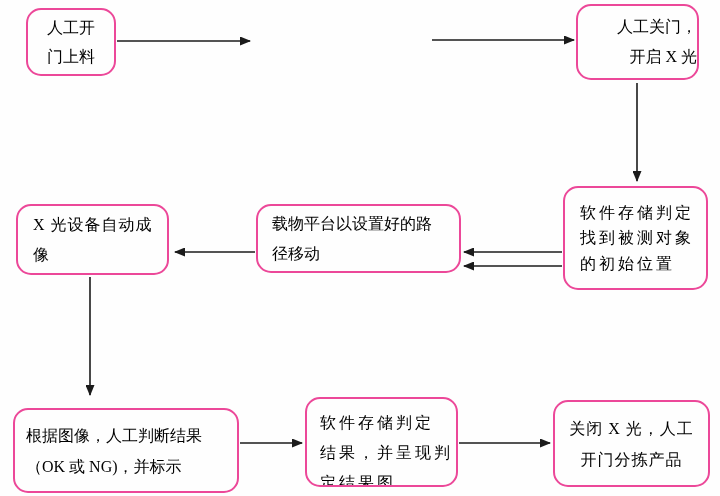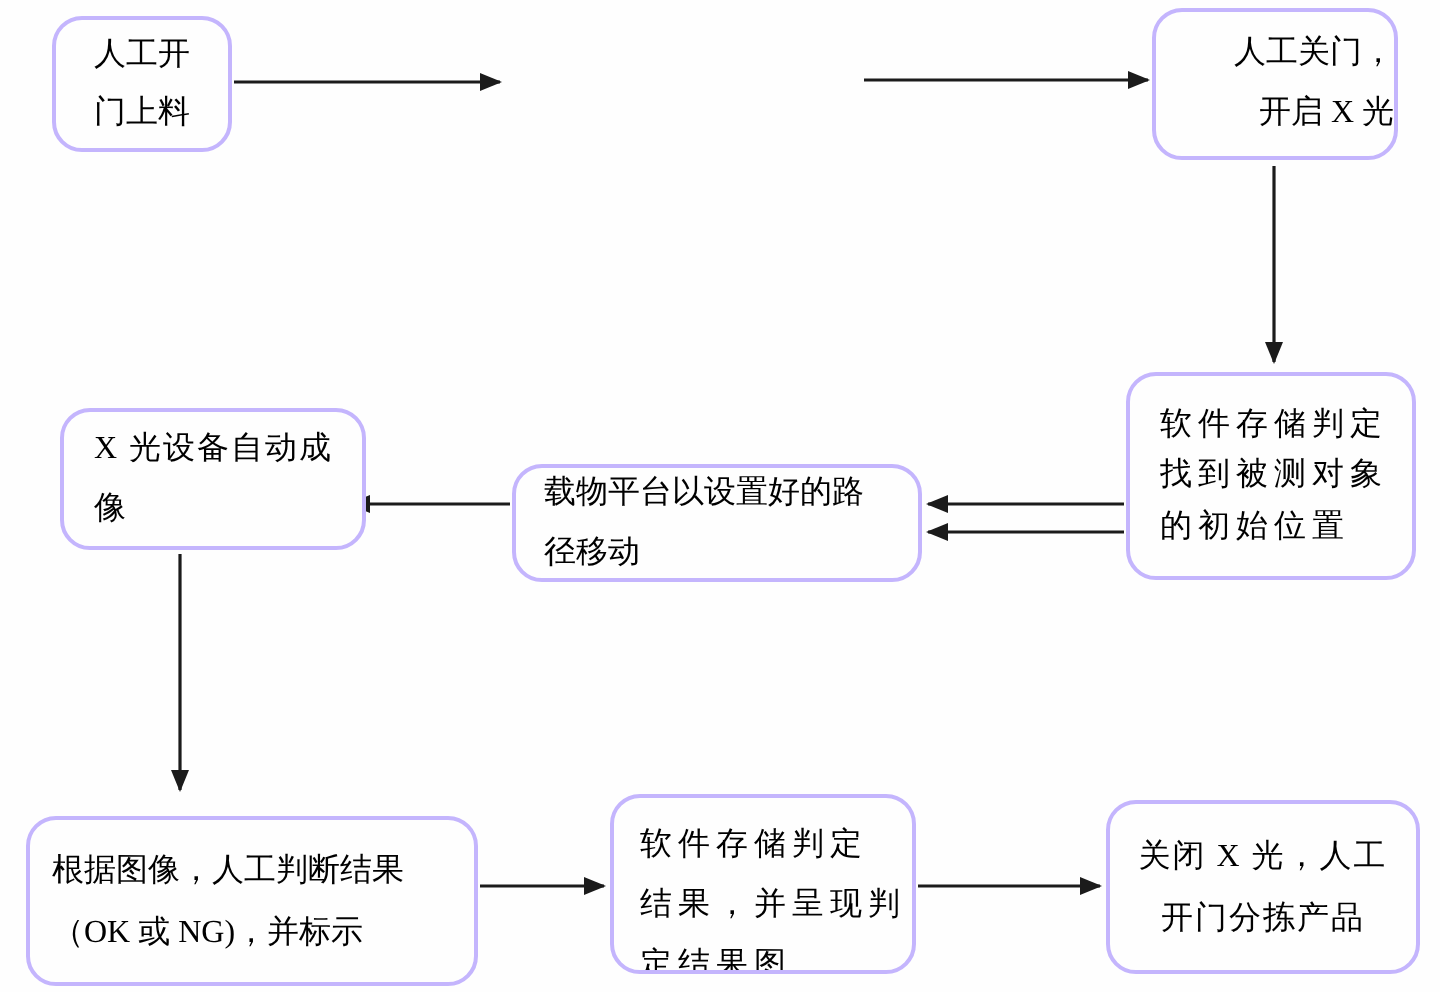--- a/index.html
+++ b/index.html
@@ -15,39 +15,39 @@
     width:720px;height:496px;
     background:#fefefe;
   }
   .edges{
     position:absolute;left:0;top:0;width:720px;height:496px;
   }
   .edges line{stroke:#1b1b1b;stroke-width:1.6;}
   .node{
     position:absolute;
     box-sizing:border-box;
-    border:2px solid #c4b5fd;
+    border:2px solid #ec4899;
     border-radius:15px;
     background:#fefefe;
     font-size:16px;
     line-height:29px;
     display:flex;
     flex-direction:column;
     justify-content:center;
     white-space:nowrap;
   }
   .node .ln{flex:0 0 auto;}
   
   .n1{left:26px;top:8px;width:90px;height:68px;text-align:center;}
   .n2{left:252px;top:5px;width:179px;height:71px;text-align:center;letter-spacing:1px;}
   .n3{left:576px;top:4px;width:123px;height:76px;padding-left:16px;line-height:30px;align-items:flex-end;}
   
   .n4{left:563px;top:186px;width:145px;height:104px;padding-left:15px;letter-spacing:3px;line-height:25.5px;}
-  .n5{left:256px;top:204px;width:205px;height:59px;padding-left:14px;line-height:30px;margin-top:28px;}
-  .n6{left:30px;top:204px;width:153px;height:71px;padding-left:15px;line-height:30px;letter-spacing:1px;}
+  .n5{left:256px;top:204px;width:205px;height:69px;padding-left:14px;line-height:30px;}
+  .n6{left:16px;top:204px;width:153px;height:71px;padding-left:15px;line-height:30px;letter-spacing:1px;}
   
   .n7{left:13px;top:408px;width:226px;height:85px;padding-left:11px;line-height:31px;}
   .n8{left:305px;top:397px;width:153px;height:90px;padding-left:13px;letter-spacing:3px;line-height:30px;justify-content:flex-start;padding-top:9px;overflow:hidden;}
   .n9{left:553px;top:400px;width:157px;height:87px;text-align:center;letter-spacing:1px;line-height:31px;}
 </style>
 </head>
 <body>
 
 <div class="canvas">
 

